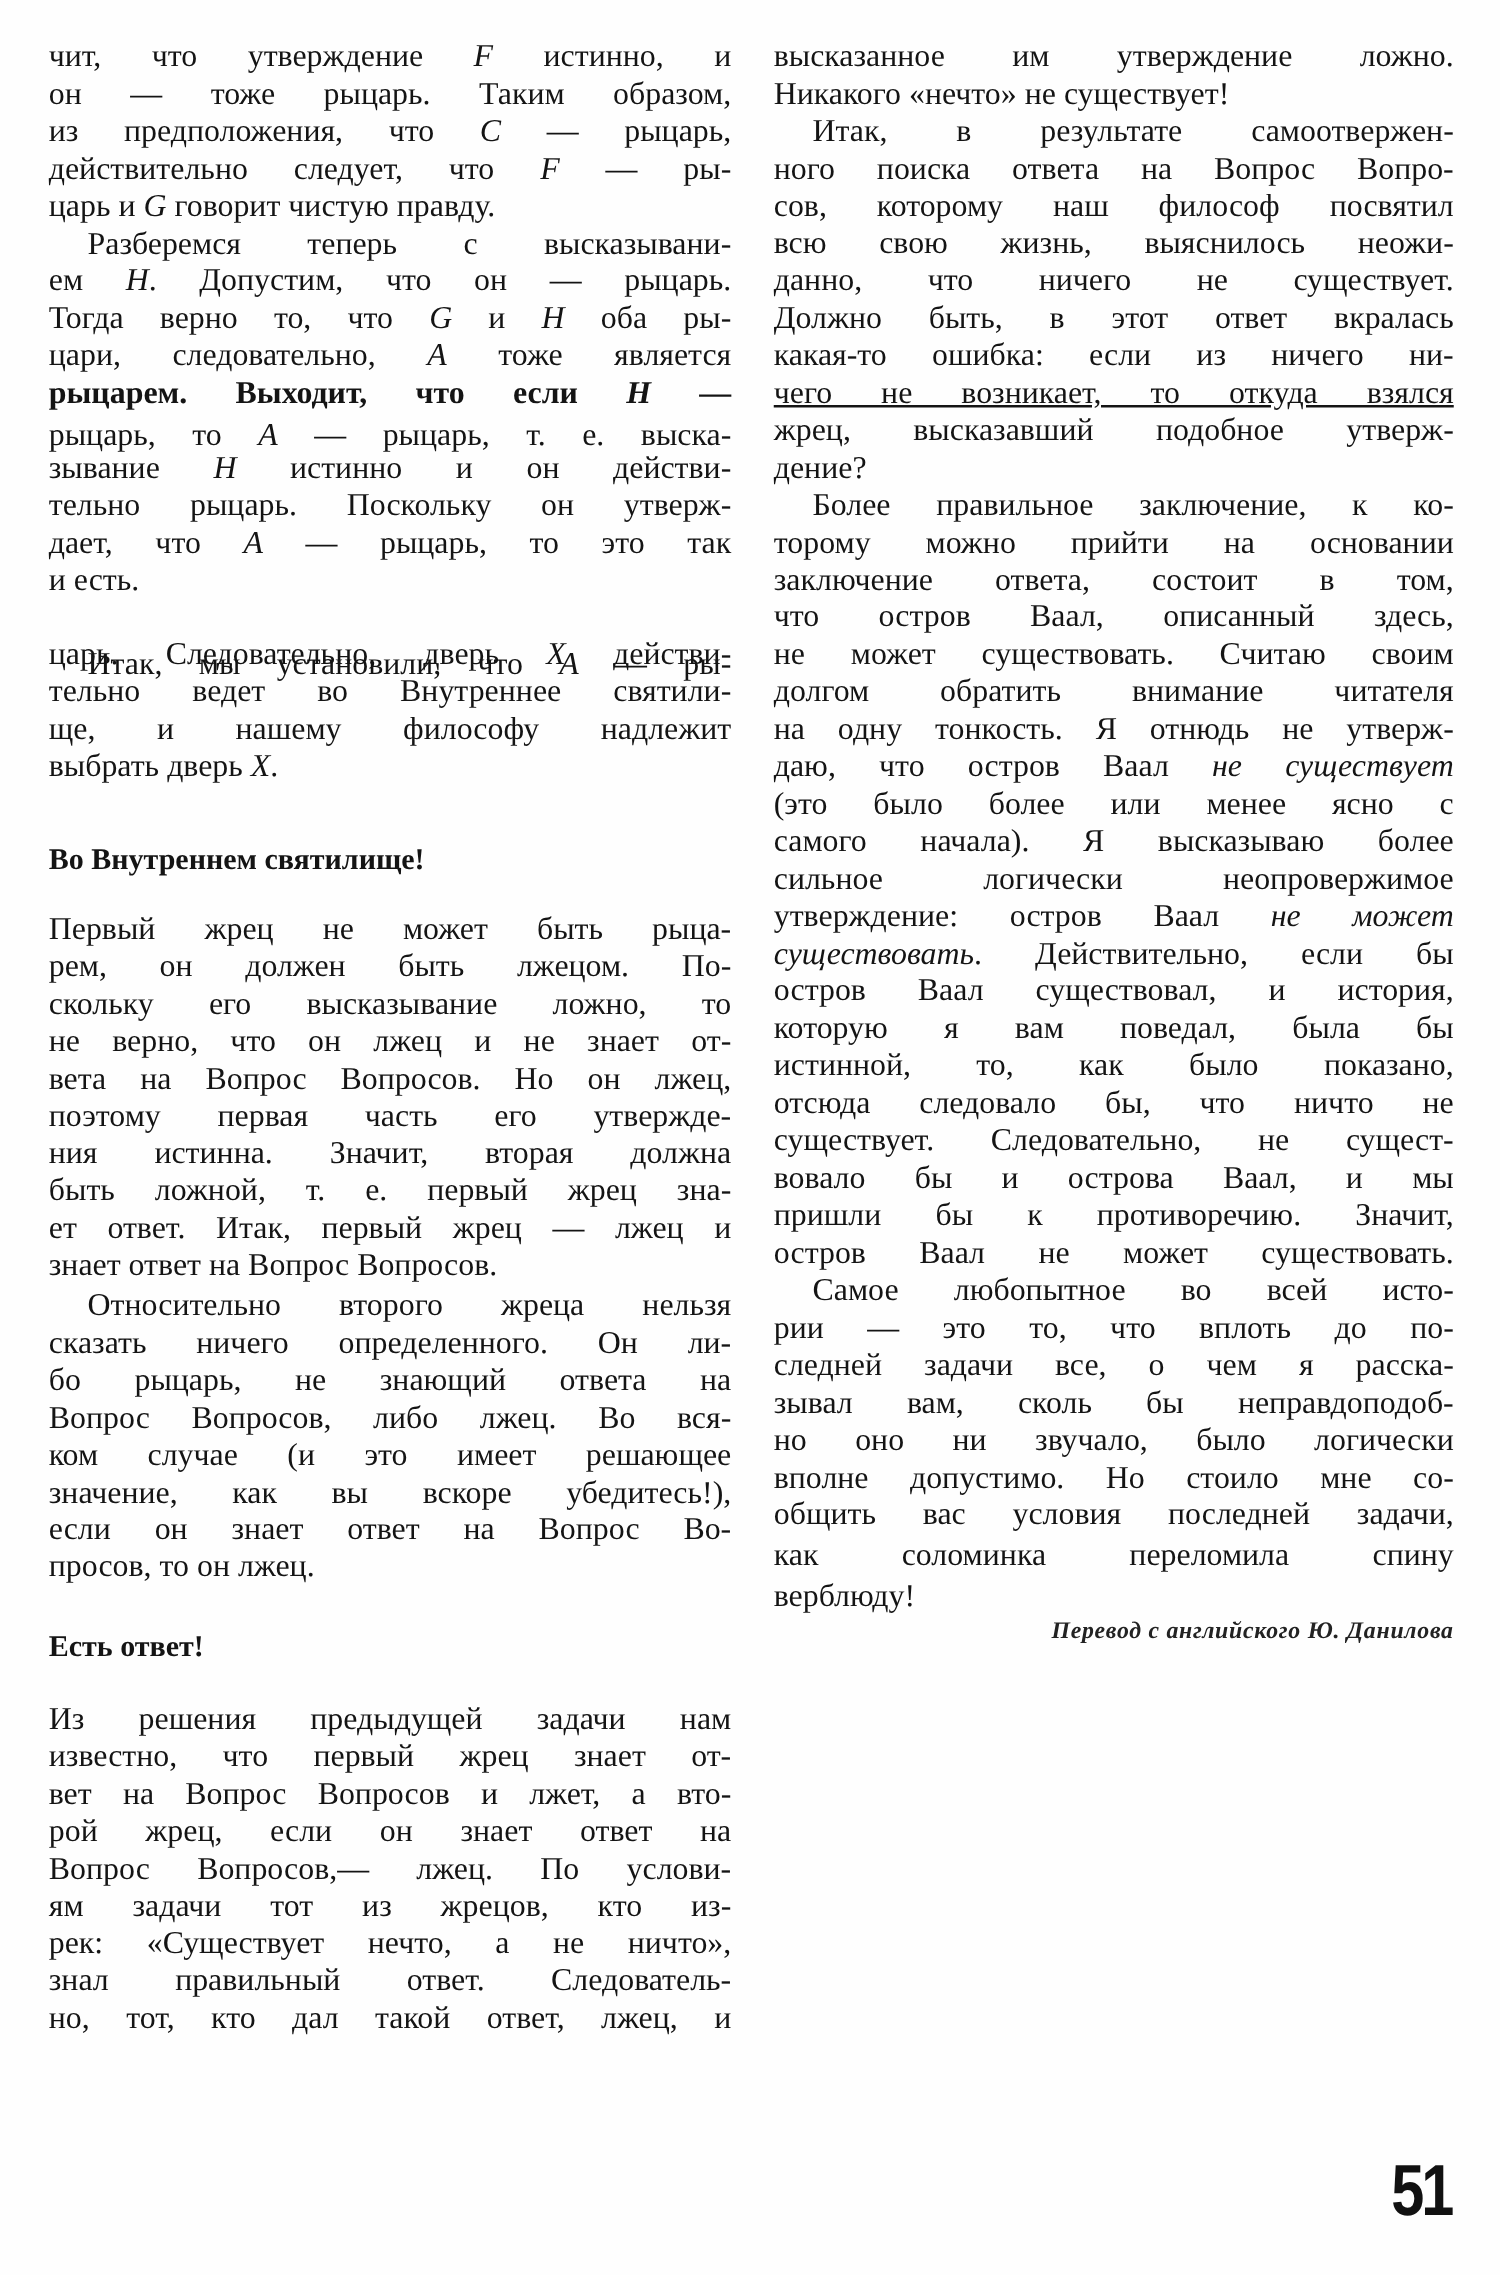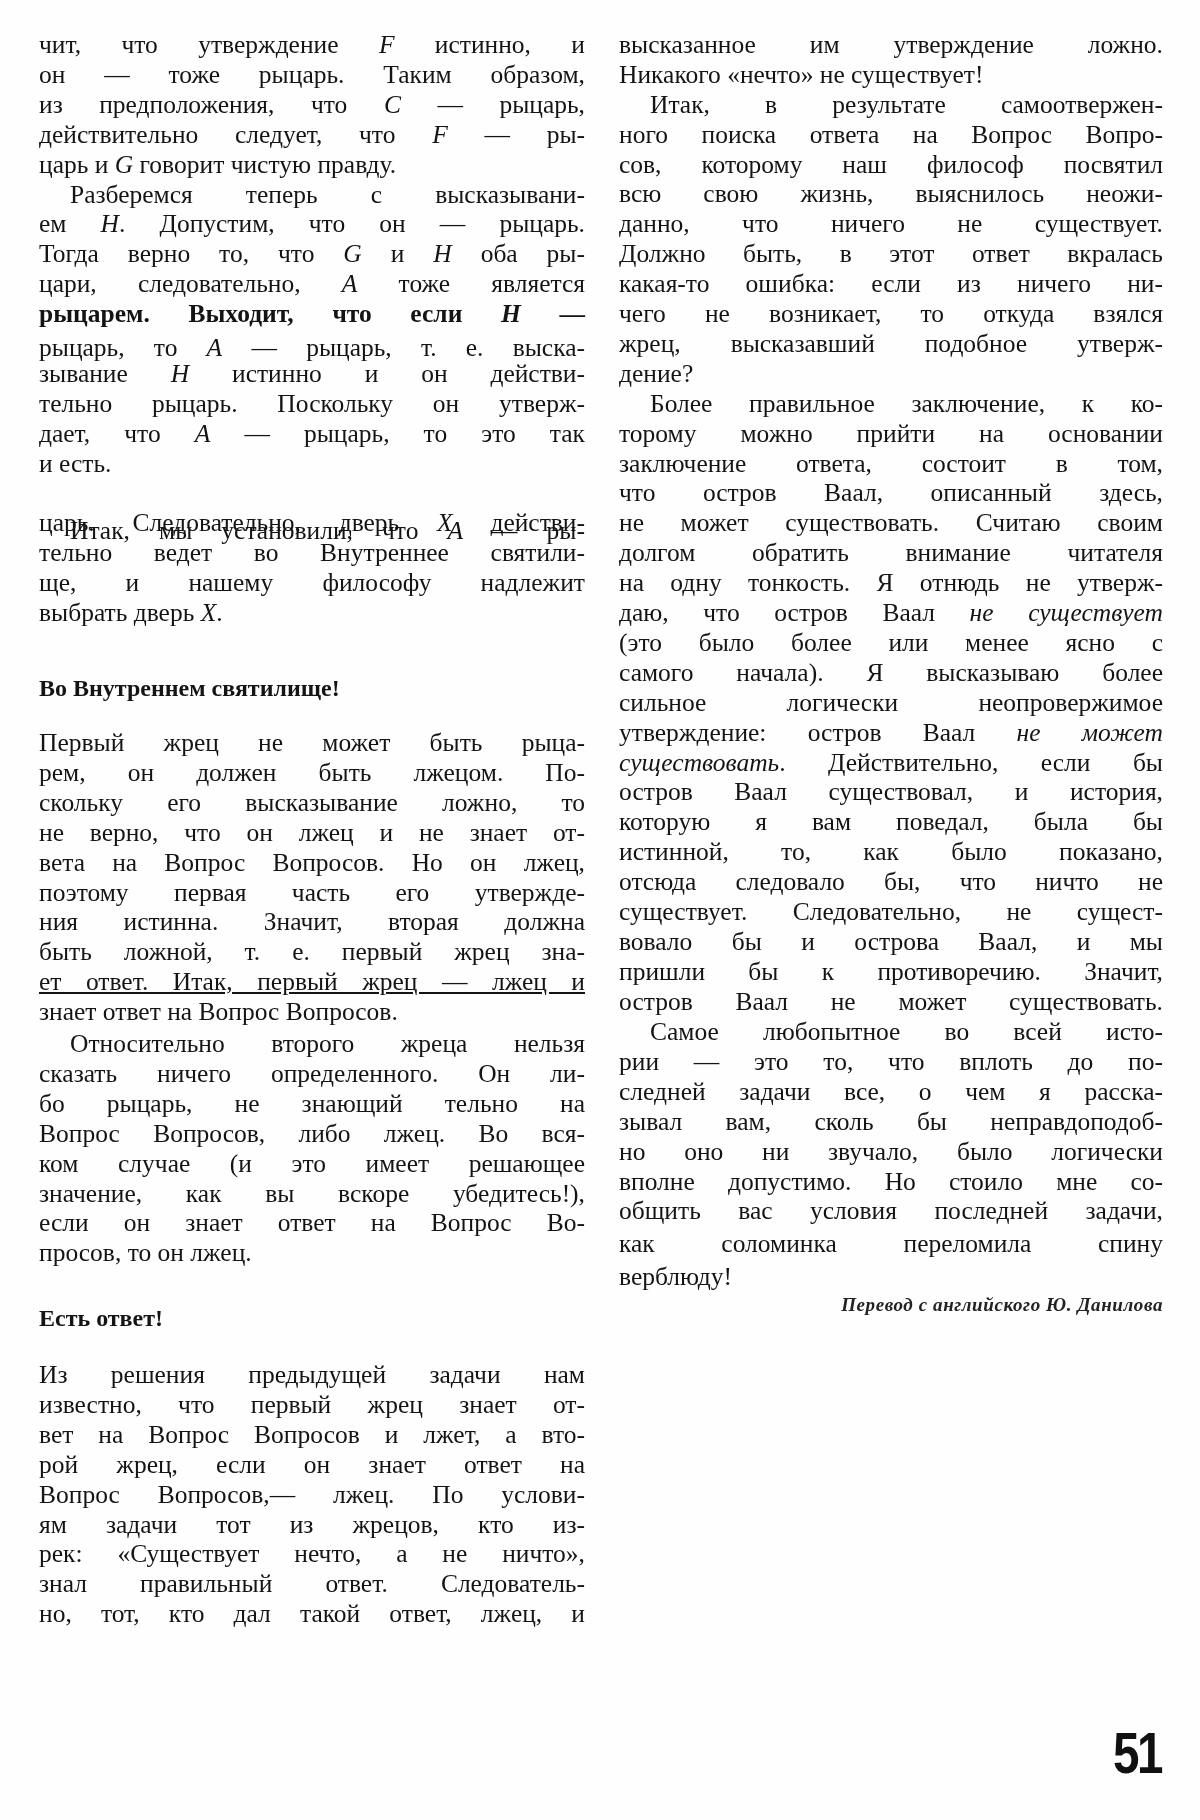--- a/index.html
+++ b/index.html
@@ -54,27 +54,27 @@
     <div class="heading" style="top: 673px; left: 0px;">Во Внутреннем святилище!</div>
     <div style="position: absolute; left: 0px; width: 100%; top: 728px;">
       <div class="ln j" style="top: 0px;">Первый жрец не может быть рыца-</div>
       <div class="ln j" style="top: 29.9px;">рем, он должен быть лжецом. По-</div>
       <div class="ln j" style="top: 59.8px;">скольку его высказывание ложно, то</div>
       <div class="ln j" style="top: 89.7px;">не верно, что он лжец и не знает от-</div>
       <div class="ln j" style="top: 119.6px;">вета на Вопрос Вопросов. Но он лжец,</div>
       <div class="ln j" style="top: 149.5px;">поэтому первая часть его утвержде-</div>
       <div class="ln j" style="top: 179.4px;">ния истинна. Значит, вторая должна</div>
       <div class="ln j" style="top: 209.3px;">быть ложной, т. е. первый жрец зна-</div>
-      <div class="ln j" style="top: 239.2px; text-decoration: underline;">ет ответ. Итак, первый жрец — лжец и</div>
+      <div class="ln j" style="top: 239.2px;">ет ответ. Итак, первый жрец — лжец и</div>
       <div class="ln" style="top: 269.1px;">знает ответ на Вопрос Вопросов.</div>
     </div>
     <div style="position: absolute; left: 0px; width: 100%; top: 1029px;">
       <div class="ln j indent" style="top: 0px;">Относительно второго жреца нельзя</div>
       <div class="ln j" style="top: 29.9px;">сказать ничего определенного. Он ли-</div>
-      <div class="ln j" style="top: 59.8px;">бо рыцарь, не знающий тельно на</div>
+      <div class="ln j" style="top: 59.8px;">бо рыцарь, не знающий ответа на</div>
       <div class="ln j" style="top: 89.7px;">Вопрос Вопросов, либо лжец. Во вся-</div>
       <div class="ln j" style="top: 119.6px;">ком случае (и это имеет решающее</div>
       <div class="ln j" style="top: 149.5px;">значение, как вы вскоре убедитесь!),</div>
       <div class="ln j" style="top: 179.4px;">если он знает ответ на Вопрос Во-</div>
       <div class="ln" style="top: 209.3px;">просов, то он лжец.</div>
     </div>
     <div class="heading" style="top: 1303px; left: 0px;">Есть ответ!</div>
     <div style="position: absolute; left: 0px; width: 100%; top: 1360px;">
       <div class="ln j" style="top: 0px;">Из решения предыдущей задачи нам</div>
       <div class="ln j" style="top: 29.9px;">известно, что первый жрец знает от-</div>
@@ -93,21 +93,21 @@
       <div class="ln" style="top: 29.9px;">Никакого «нечто» не существует!</div>
     </div>
     <div style="position: absolute; left: 0px; width: 100%; top: 89.8px;">
       <div class="ln j indent" style="top: 0px;">Итак, в результате самоотвержен-</div>
       <div class="ln j" style="top: 29.9px;">ного поиска ответа на Вопрос Вопро-</div>
       <div class="ln j" style="top: 59.8px;">сов, которому наш философ посвятил</div>
       <div class="ln j" style="top: 89.7px;">всю свою жизнь, выяснилось неожи-</div>
       <div class="ln j" style="top: 119.6px;">данно, что ничего не существует.</div>
       <div class="ln j" style="top: 149.5px;">Должно быть, в этот ответ вкралась</div>
       <div class="ln j" style="top: 179.4px;">какая-то ошибка: если из ничего ни-</div>
-      <div class="ln j" style="top: 209.3px;">чего не возникает, то откуда взялся</div>
+      <div class="ln j" style="top: 209.3px; text-decoration: underline;">чего не возникает, то откуда взялся</div>
       <div class="ln j" style="top: 239.2px;">жрец, высказавший подобное утверж-</div>
       <div class="ln" style="top: 269.1px;">дение?</div>
     </div>
     <div style="position: absolute; left: 0px; width: 100%; top: 388.8px;">
       <div class="ln j indent" style="top: 0px;">Более правильное заключение, к ко-</div>
       <div class="ln j" style="top: 29.9px;">торому можно прийти на основании</div>
       <div class="ln j" style="top: 59.8px;">заключение ответа, состоит в том,</div>
       <div class="ln j" style="top: 89.7px;">что остров Ваал, описанный здесь,</div>
       <div class="ln j" style="top: 119.6px;">не может существовать. Считаю своим</div>
       <div class="ln j" style="top: 149.5px;">долгом обратить внимание читателя</div>

